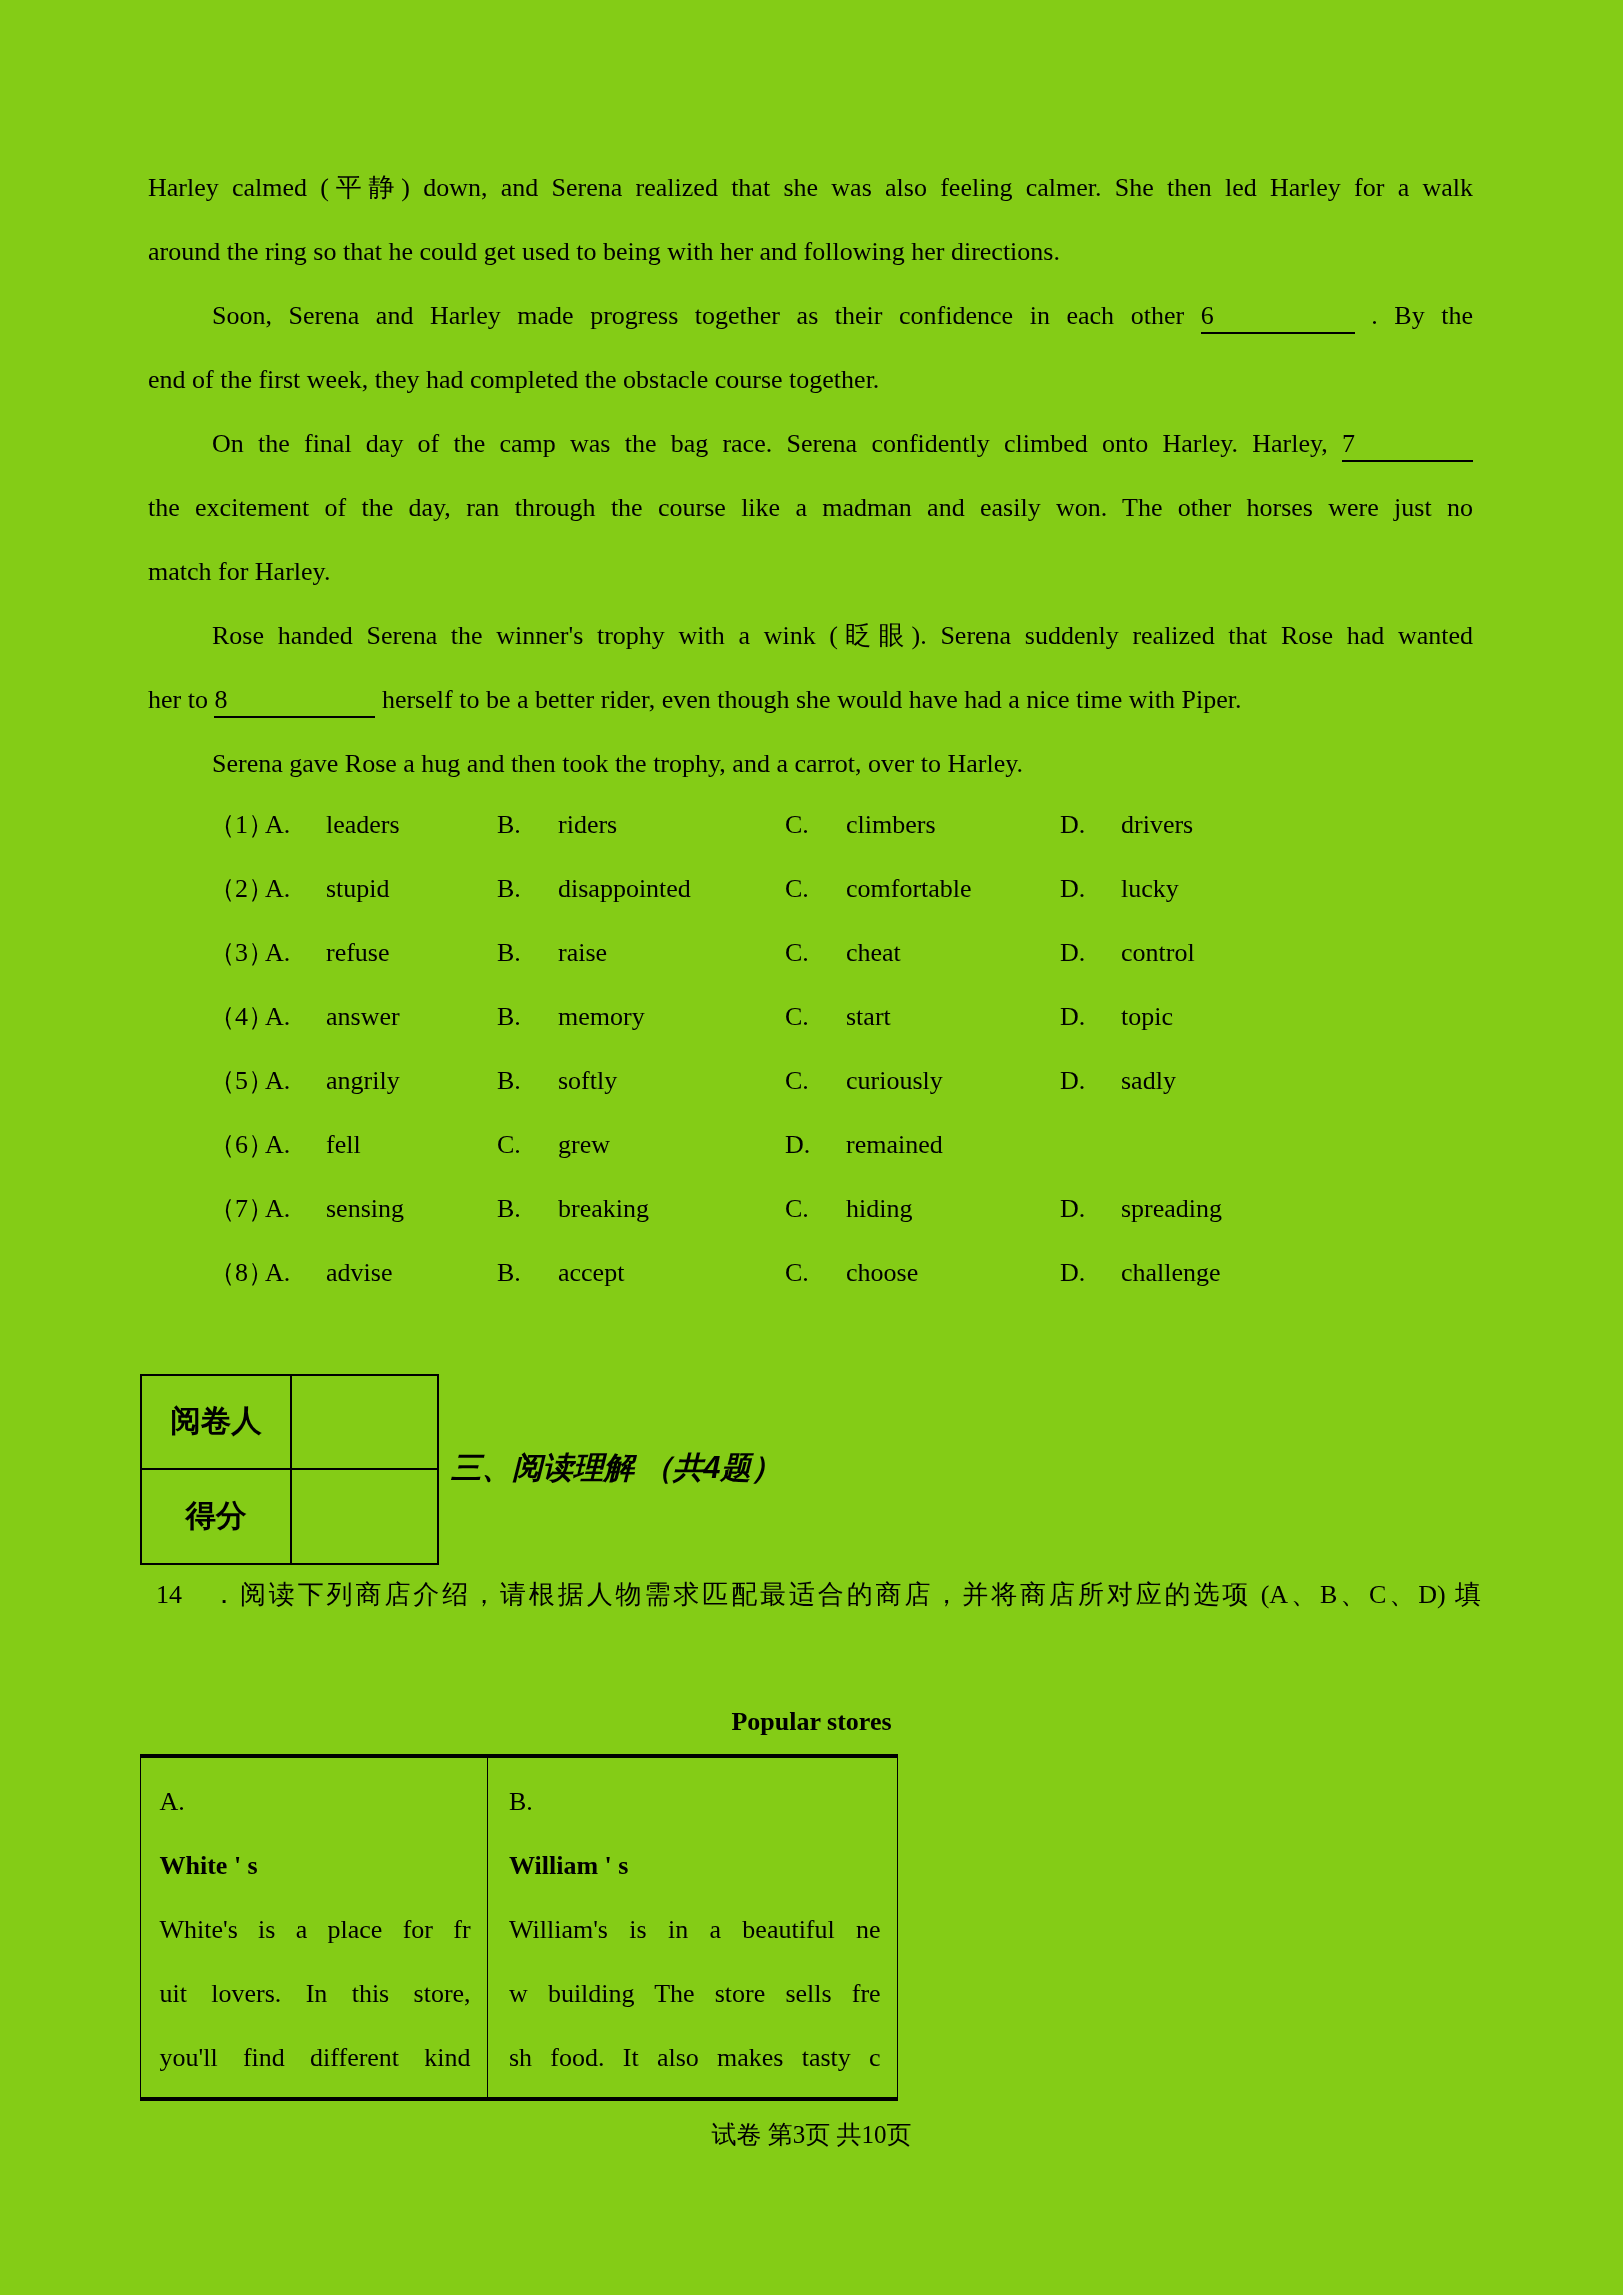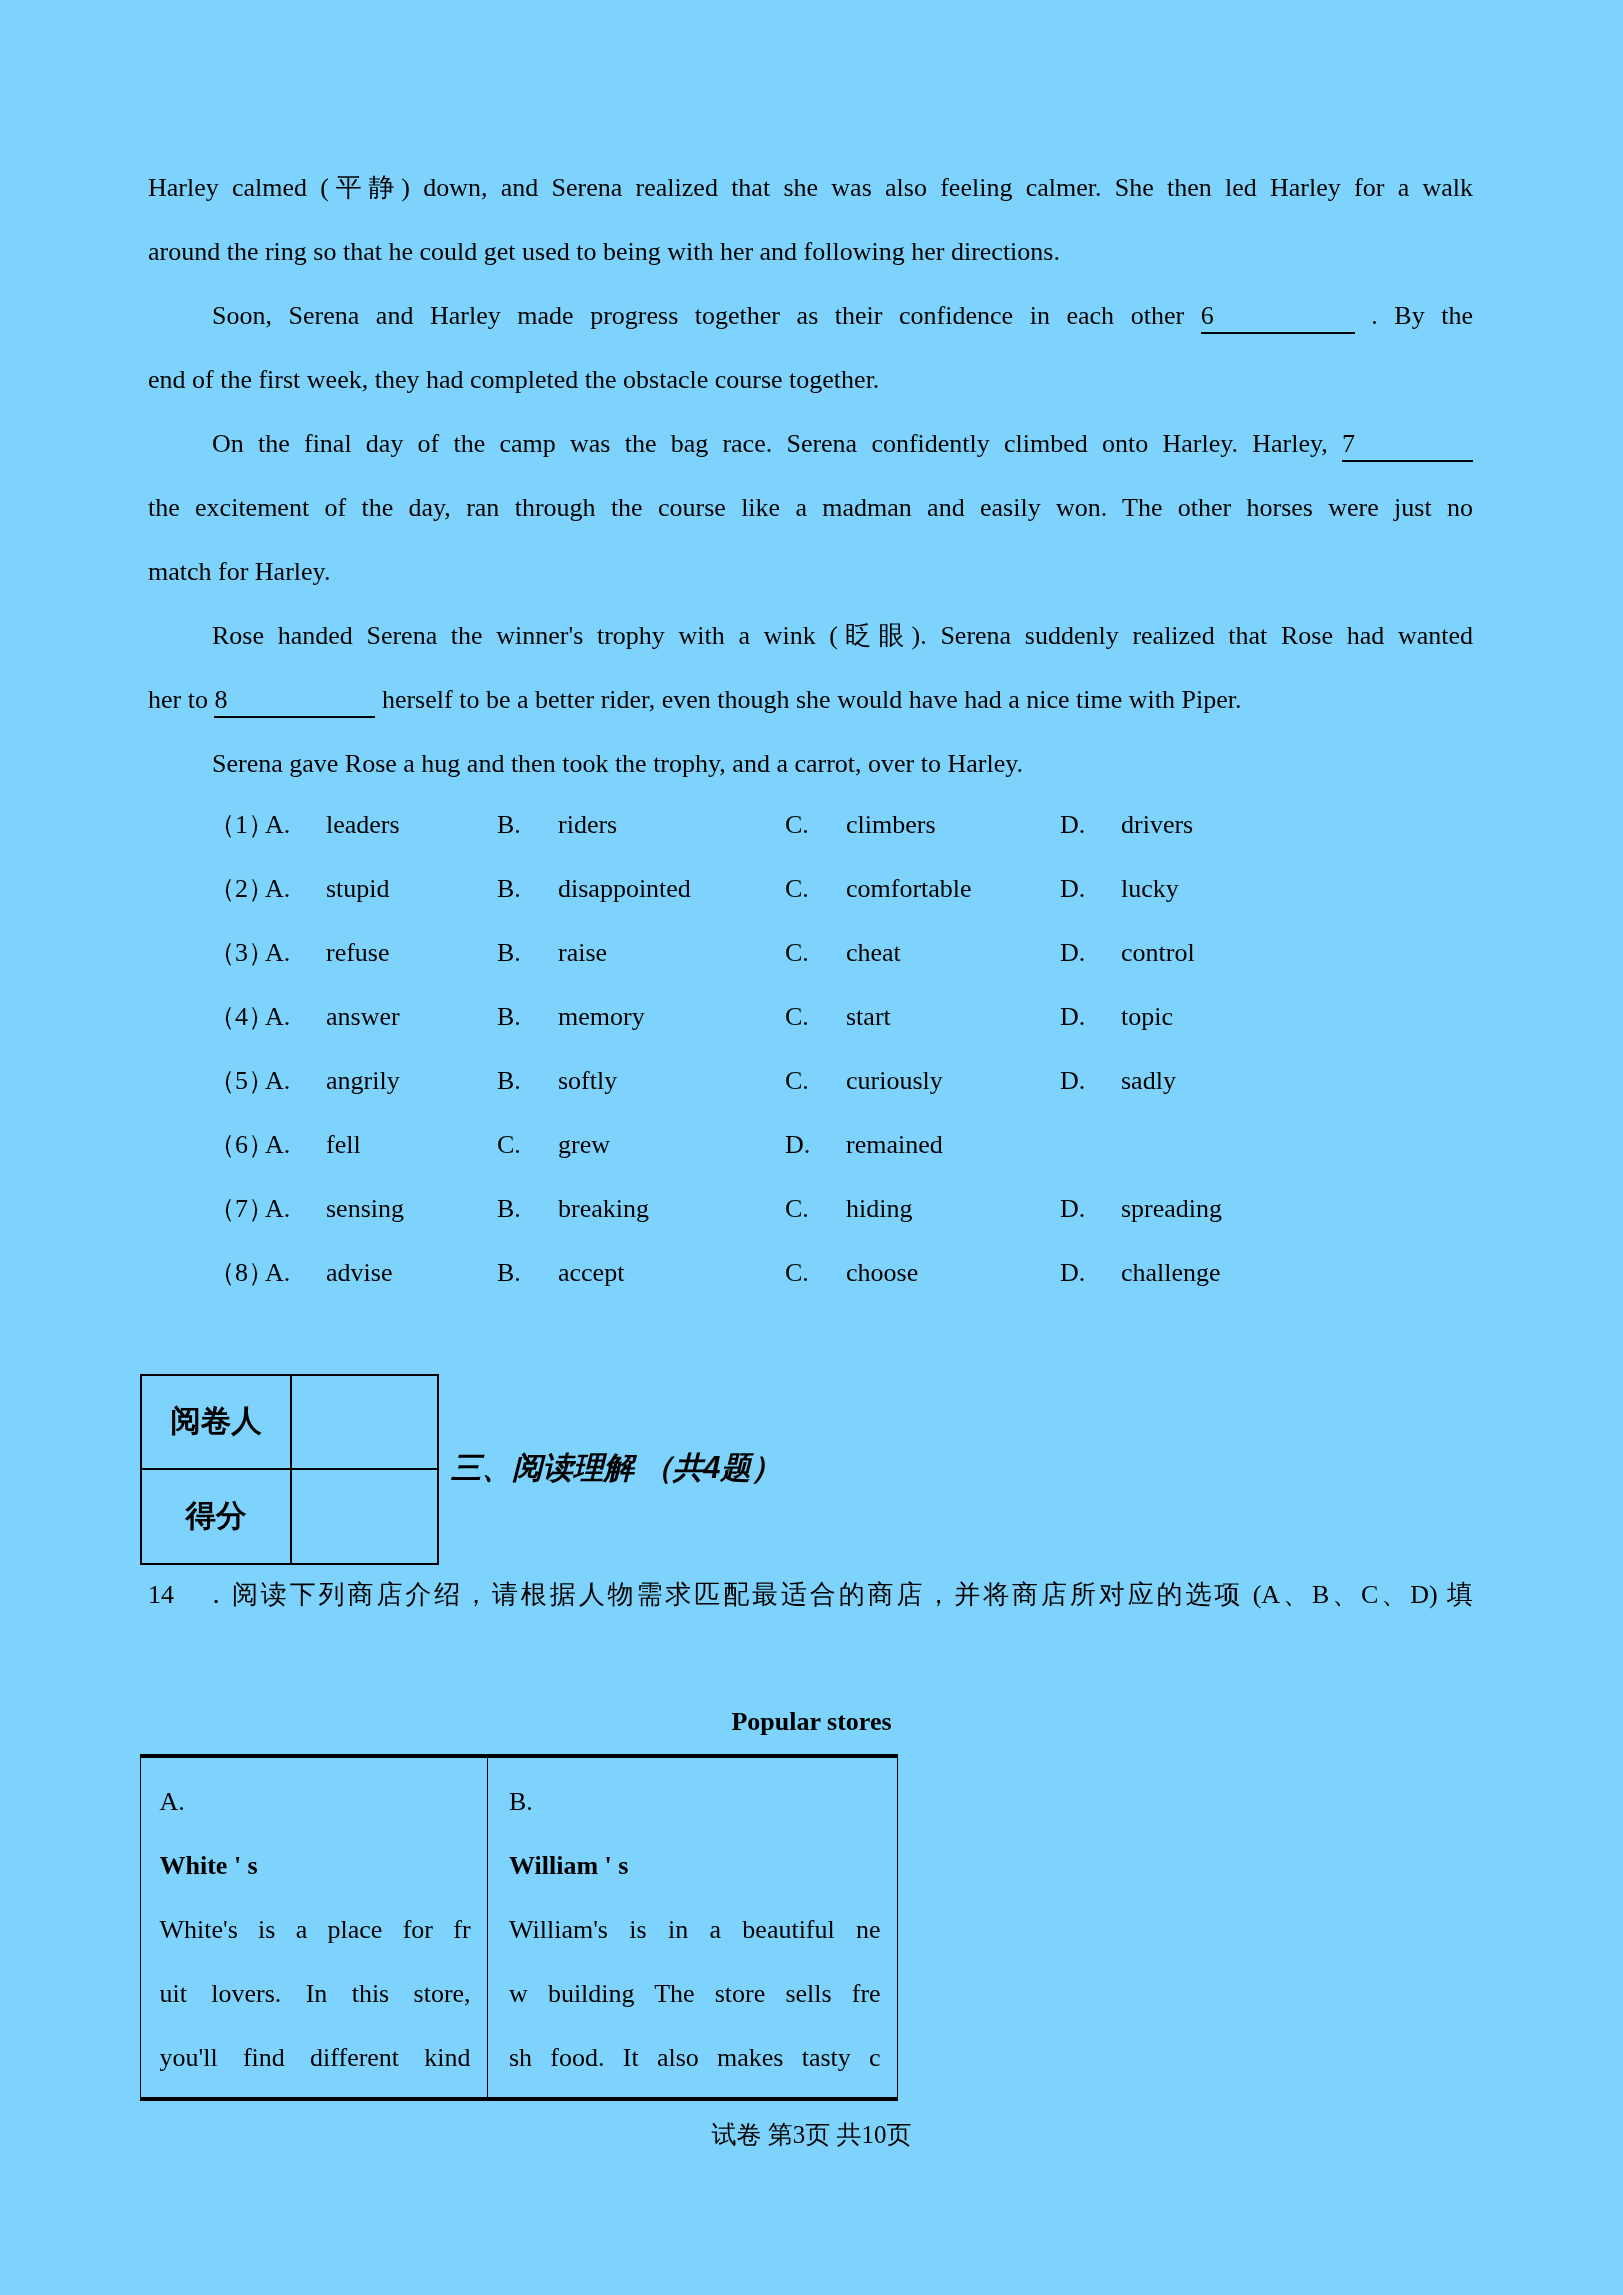--- a/index.html
+++ b/index.html
@@ -1,16 +1,16 @@
 <!DOCTYPE html>
 <html style="font-size:8.7px"><head>
 <meta charset="utf-8">
 <style>
   html,body{margin:0;padding:0;background:#888;}
-  #page{position:relative;width:1623px;height:2295px;background:#7dd3fc;
+  #page{position:relative;width:1623px;height:2295px;background:#84cc16;
         font-family:"Liberation Serif",serif;color:#000;overflow:hidden;}
 
   
   .passage{position:absolute;left:148px;top:156px;width:1325px;
            font-size:26px;line-height:64px;}
   .pline{text-align:justify;text-align-last:left;white-space:normal;}
   .pline.just{text-align-last:justify;}
   .pline.ind{padding-left:64px;}
   .blank{display:inline-block;border-bottom:2.2px solid #000;text-align:center;
          line-height:33px;vertical-align:baseline;}
@@ -31,21 +31,21 @@
   .sc-cell{box-sizing:border-box;}
   .sc-r1{border-bottom:2.2px solid #000;}
   .sc-c1{border-right:2.2px solid #000;display:flex;align-items:center;justify-content:center;
          font-family:"Liberation Sans",sans-serif;font-weight:bold;font-size:30.5px;}
 
   
   .section-header{position:absolute;left:451px;top:1448px;font-size:30.5px;line-height:38px;
                   font-weight:bold;font-family:"Liberation Sans",sans-serif;white-space:nowrap;font-style:italic;}
 
   
-  .q14{position:absolute;left:148px;top:1563px;width:1325px;font-size:26px;line-height:64px;}
+  .q14{position:absolute;left:156px;top:1563px;width:1325px;font-size:26px;line-height:64px;}
   .q14num{display:inline-block;width:81px;}
 
   
   .pop-title{position:absolute;left:0;top:1690px;width:1623px;text-align:center;
              font-weight:bold;font-size:26px;line-height:64px;}
   .store-table{position:absolute;left:140px;top:1754px;width:758px;box-sizing:border-box;
                border-top:4.9px solid #000;border-bottom:4.9px solid #000;
                border-left:1.6px solid #000;border-right:1.6px solid #000;
                display:grid;grid-template-columns:346px 1fr;}
   .store-cell{box-sizing:border-box;padding:12px 16.4px 6.5px 18.5px;font-size:26px;line-height:64px;}

